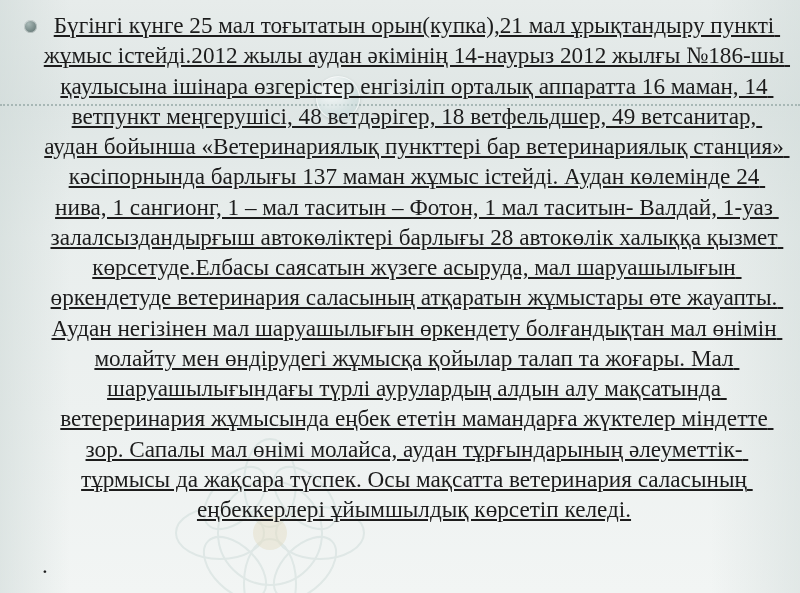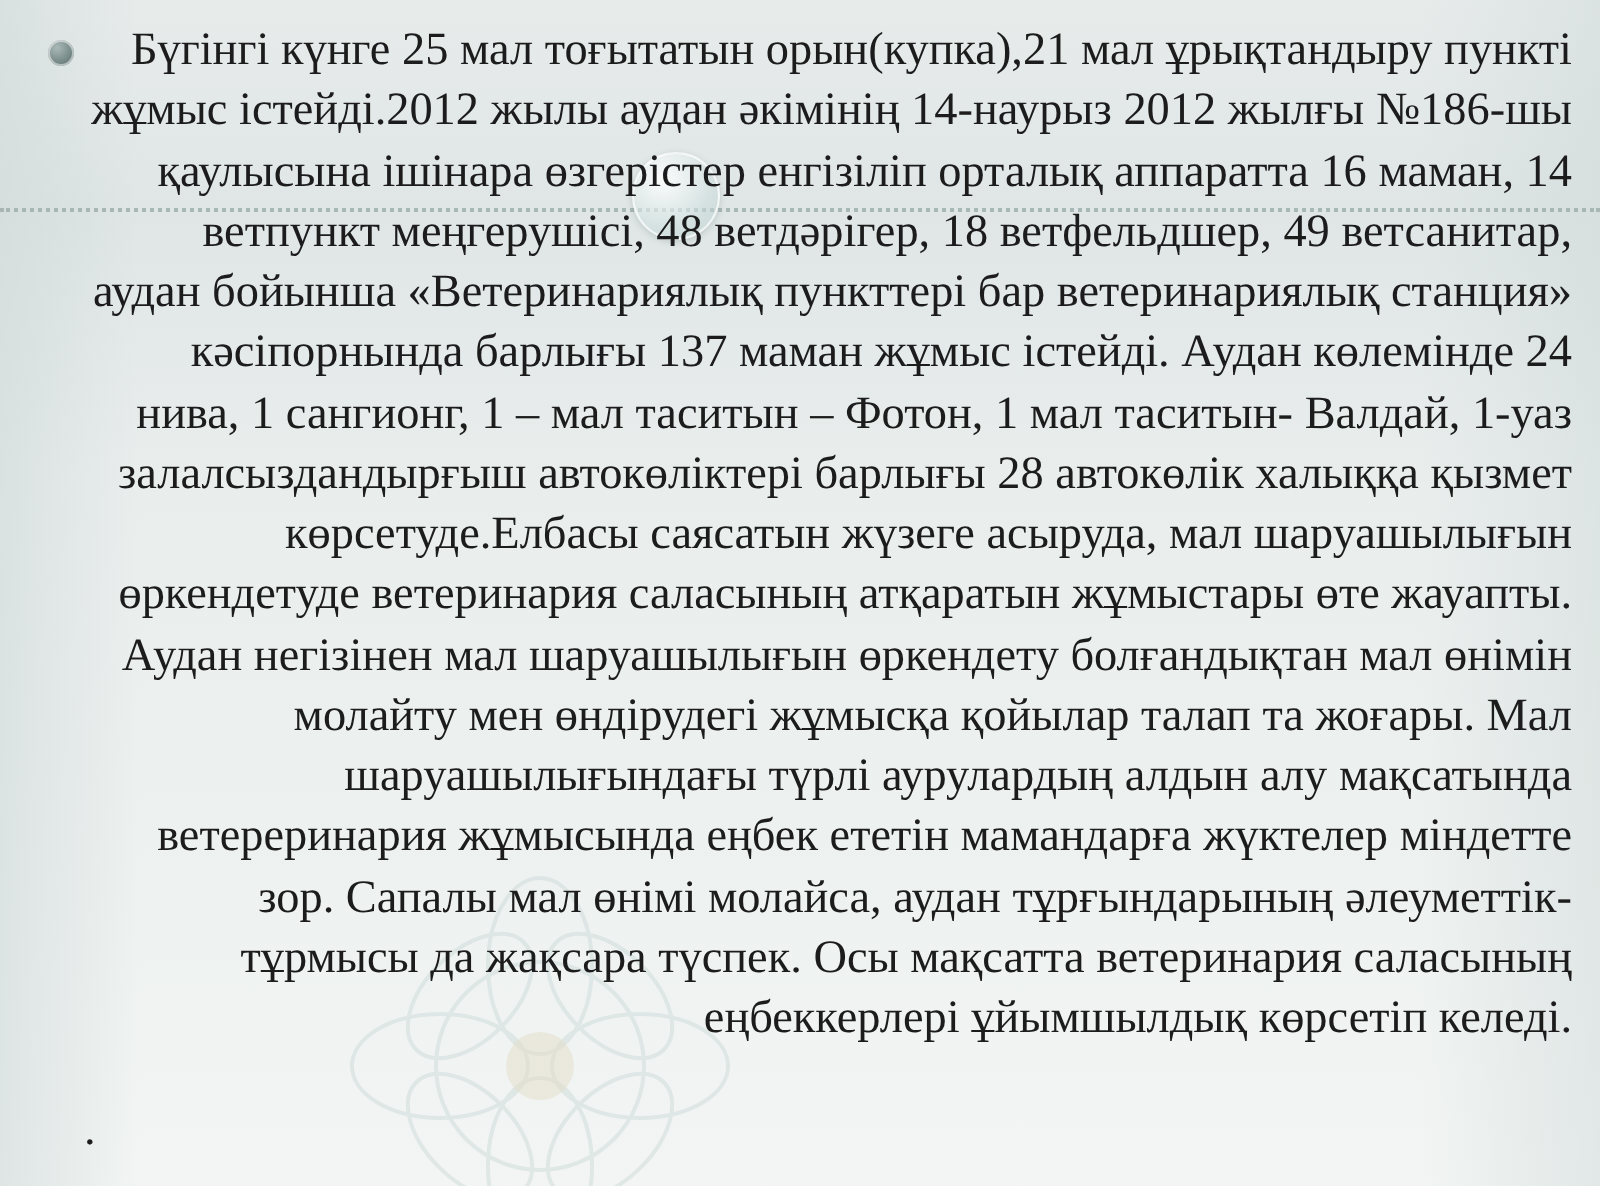--- a/index.html
+++ b/index.html
@@ -91,24 +91,25 @@
 
   
   .body-text {
     position: absolute;
     left: 42px;
     top: 10px;
     width: 744px;
     font-size: 23.2px;
     line-height: 1.305;
     color: #1c1c1c;
-    text-align: right;
+    text-align: center;
     white-space: pre-wrap;
     z-index: 3;
     text-indent: 0;
+    text-decoration: underline;
   }
   .trailing-dot {
     position: absolute;
     left: 42px;
     top: 550px;
     font-size: 23.2px;
     line-height: 1.3;
     color: #1c1c1c;
     z-index: 3;
   }

